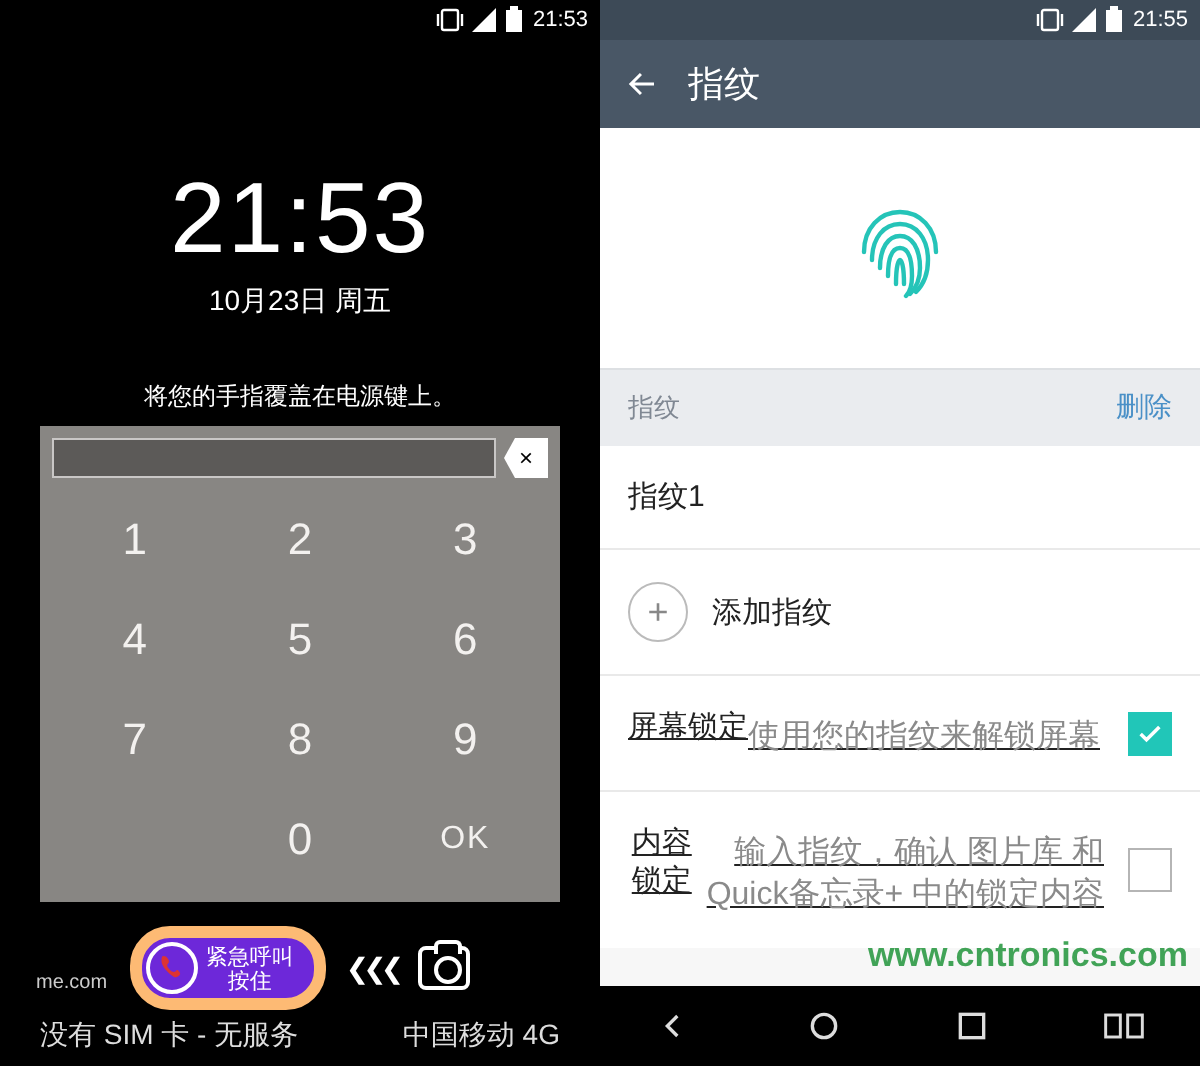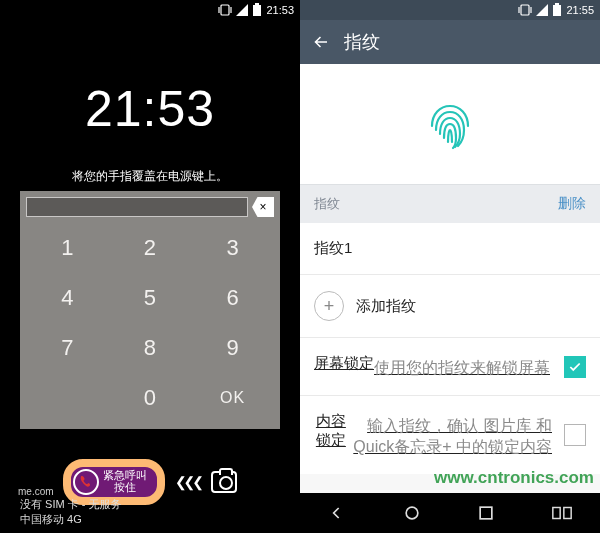--- a/index.html
+++ b/index.html
@@ -22,29 +22,29 @@
   .pin-row { display: flex; align-items: center; gap: 4px; }
   .pin-field { flex: 1; height: 20px; border: 1.5px solid #c9c7c6; background: #5c5a58; }
   .backspace-key { width: 22px; height: 20px; background: #fff; display: flex; align-items: center; justify-content: center; font-size: 12px; color: #000; clip-path: polygon(25% 0, 100% 0, 100% 100%, 25% 100%, 0 50%); }
 
   .keypad { display: grid; grid-template-columns: repeat(3, 1fr); grid-auto-rows: 50px; width: 100%; margin-top: 6px; gap: 0; }
   .key { display: flex; align-items: center; justify-content: center; color: #f3f1ef; font-size: 22px; font-weight: 300; border: none; background: transparent; }
   .key.ok { font-size: 16px; letter-spacing: 1px; }
 
   .bottom-row { position: absolute; bottom: 28px; left: 0; right: 0; display: flex; align-items: center; justify-content: center; gap: 10px; padding: 0 8px; }
   .mecom { font-size: 10px; color: #ccc; position: absolute; left: 18px; bottom: 36px; }
-  .emergency { display: flex; align-items: flex-start; background: #701a75; border: 8px solid #fdba74; border-radius: 20px; padding: 2px 10px 2px 2px; gap: 4px; }
+  .emergency { display: flex; align-items: flex-end; background: #6d28d9; border: 6px solid #fdba74; border-radius: 20px; padding: 2px 10px 2px 2px; gap: 4px; }
   .emergency .callcircle { width: 26px; height: 26px; border-radius: 50%; border: 2px solid #fff; display: flex; align-items: center; justify-content: center; color: #d33; font-size: 14px; }
   .emergency-text { font-size: 11px; line-height: 1.1; text-align: center; }
   .chevrons { font-size: 14px; letter-spacing: -3px; }
   .camera { width: 26px; height: 22px; border: 2px solid #fff; border-radius: 4px; position: relative; display: inline-block; }
   .camera::before { content: ""; position: absolute; top: -5px; left: 6px; width: 10px; height: 5px; border: 2px solid #fff; border-bottom: none; border-radius: 3px 3px 0 0; background:#000; }
   .camera::after { content: ""; position: absolute; top: 3px; left: 6px; width: 10px; height: 10px; border: 2px solid #fff; border-radius: 50%; }
 
-  .sim-row { position: absolute; bottom: 6px; left: 0; right: 0; display: flex; justify-content: space-between; font-size: 11px; color: #ddd; padding: 0 20px; flex-direction: column; }
+  .sim-row { position: absolute; bottom: 6px; left: 0; right: 0; display: flex; justify-content: space-between; font-size: 14px; color: #ddd; padding: 0 20px; }
 
   
   .right .statusbar { color: #fff; background: #3d4a57; }
   .titlebar { background: #495766; color: #fff; display: flex; align-items: center; gap: 14px; height: 44px; padding: 0 12px; }
   .titlebar .back { display: inline-flex; }
   .titlebar-title { font-size: 18px; }
 
   .fp-illus { height: 120px; background: #fff; display: flex; align-items: center; justify-content: center; }
   .fp-svg { width: 64px; height: 64px; }
 
@@ -85,20 +85,21 @@
       <svg width="10" height="14" viewBox="0 0 10 14">
           <rect x="1" y="2" width="8" height="11" fill="#fff"></rect>
           <rect x="3" y="0" width="4" height="2" fill="#fff"></rect>
         </svg>
     </span>
     <span>21:53</span>
   </div>
 
   <div class="clock">
     <div class="clock-time">21:53</div>
+    <div class="clock-date">10月23日 周五</div>
   </div>
 
   <div class="hint">将您的手指覆盖在电源键上。</div>
 
   <div class="keypad-wrap">
     <div class="pin-row">
       <div class="pin-field"></div>
       <div class="backspace-key">
         <span>×</span>
       </div>

